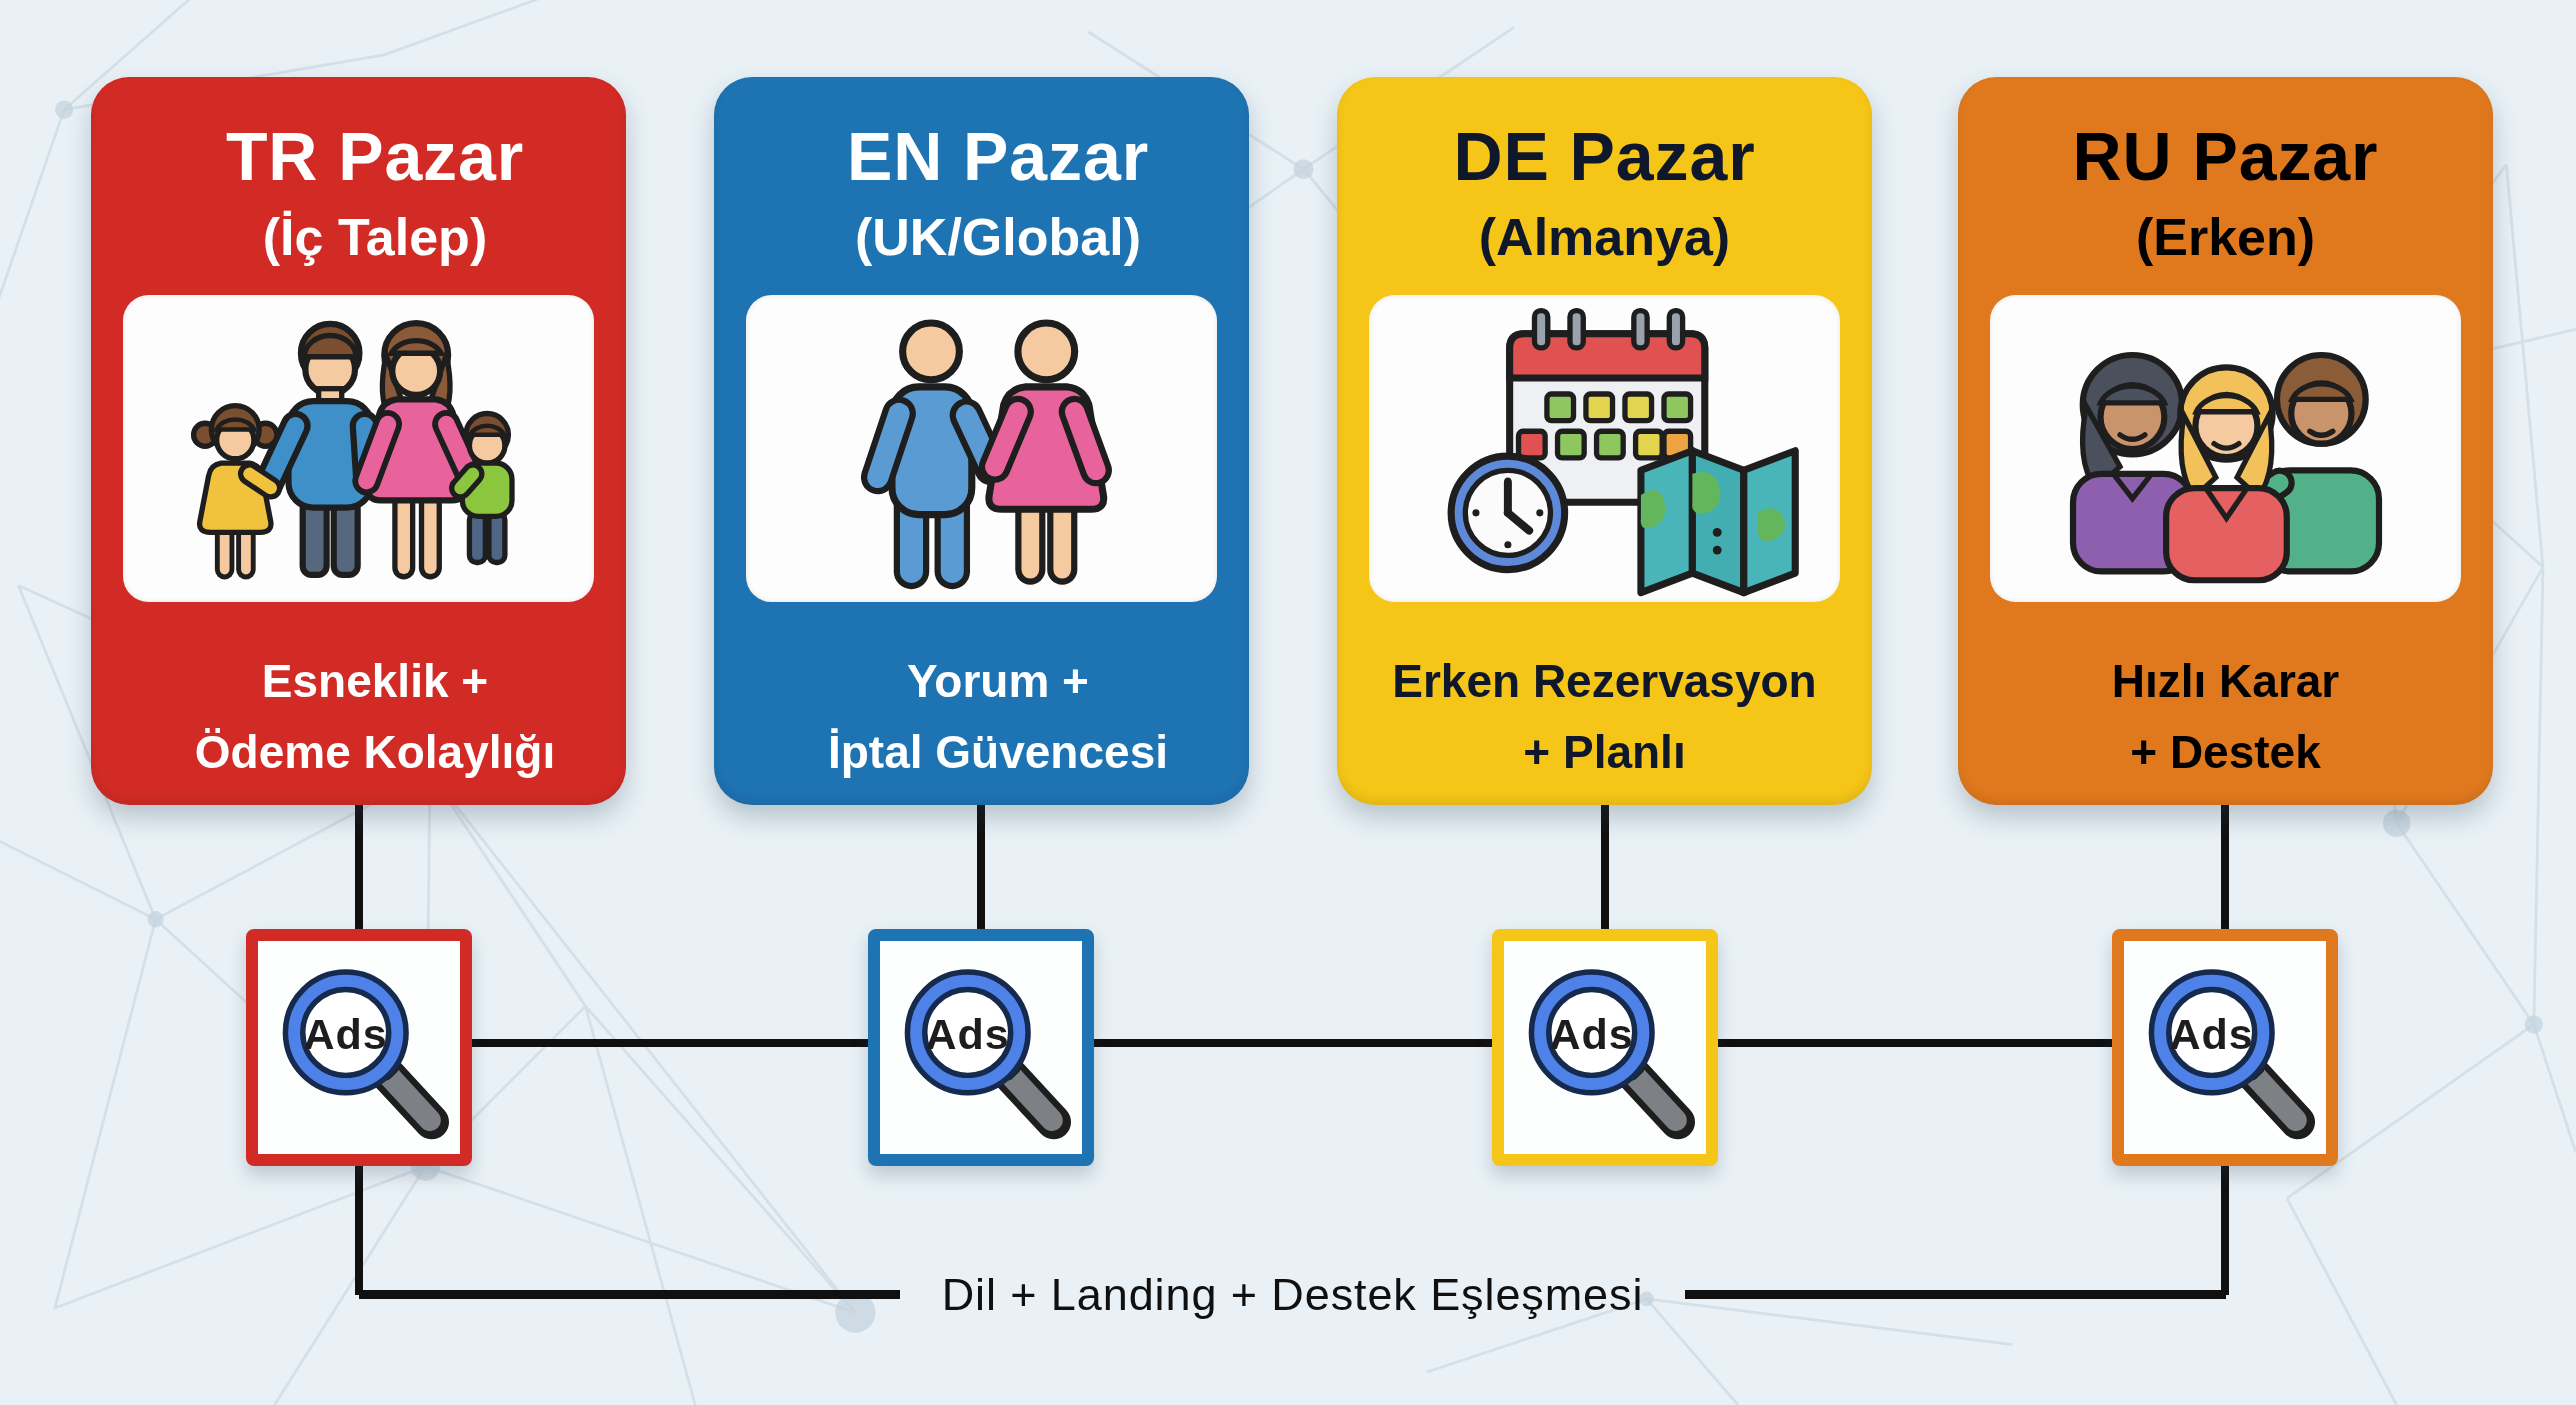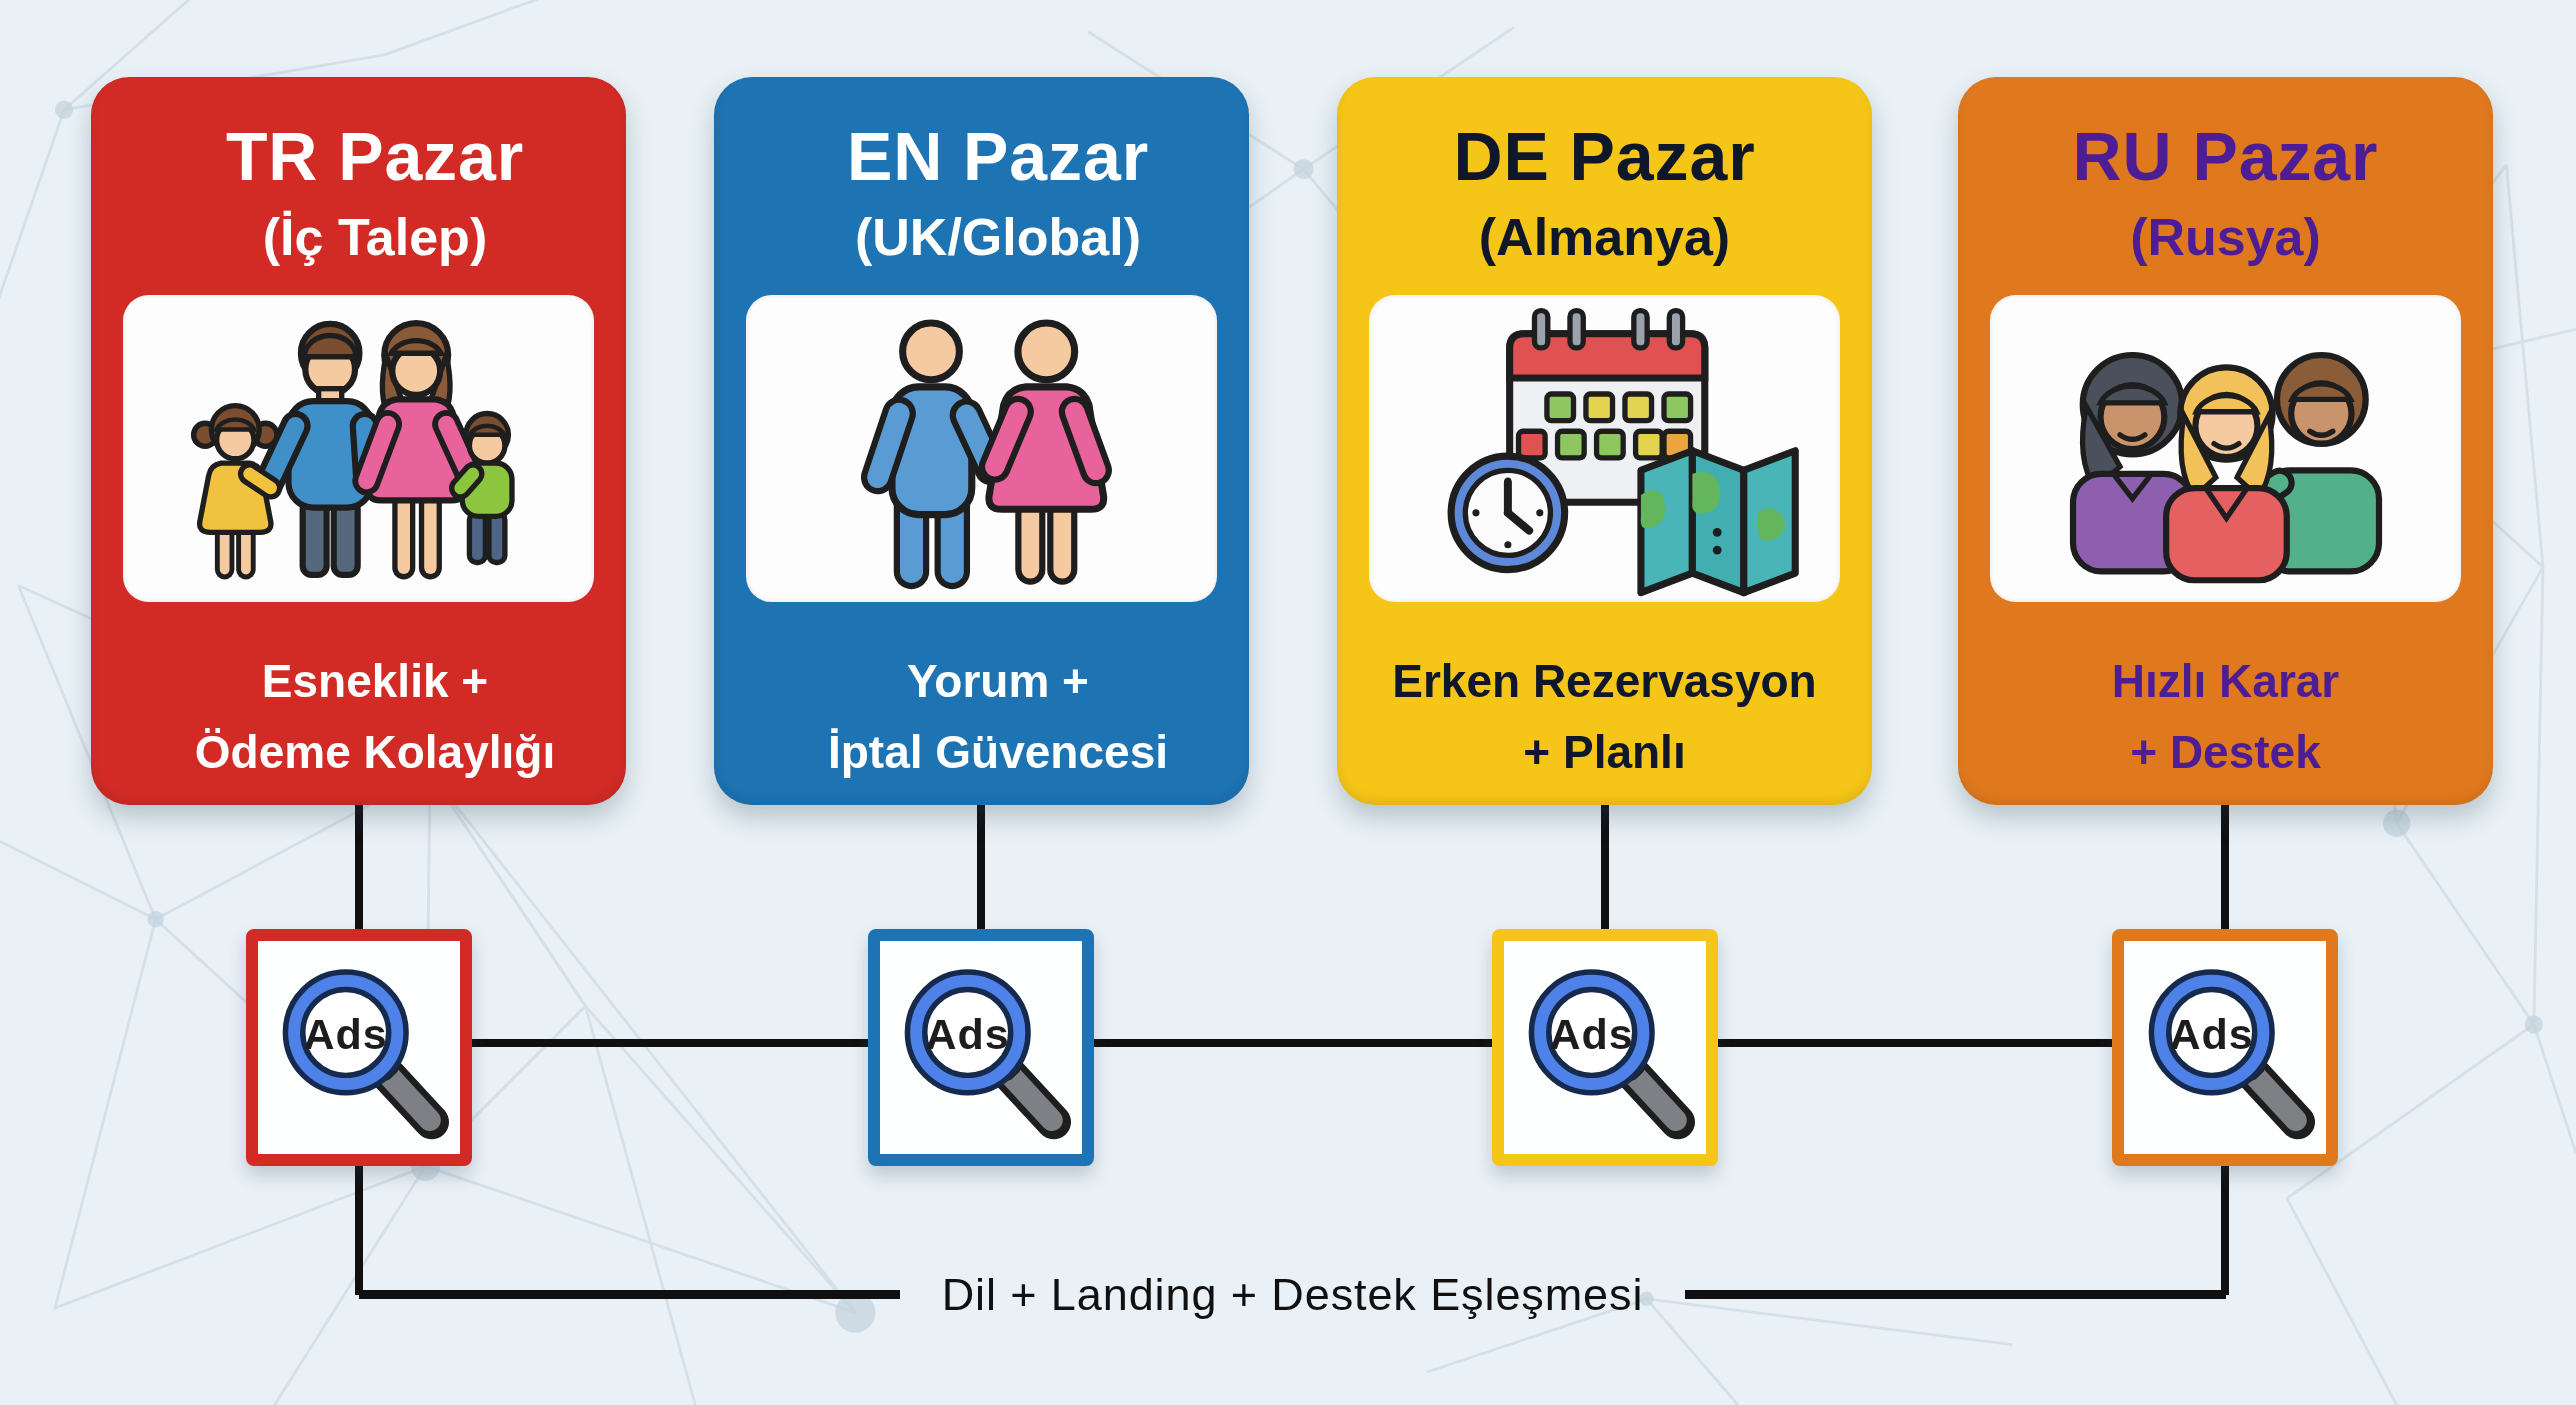--- a/index.html
+++ b/index.html
@@ -30,21 +30,21 @@
 
   .card-title{
     margin:40px 0 0 0;text-align:center;
     font-size:68px;line-height:79px;font-weight:bold;letter-spacing:0.9px;
   }
   .card-subtitle{
     text-align:center;font-size:52px;line-height:60px;font-weight:bold;margin-top:11px;
   }
   .t-light{color:#ffffff;padding-left:33px;}
   .t-dark{color:#0f172a;}
-  .t-cream{color:#4c1d95;}
+  .t-cream{color:#000000;}
 
   .card-panel{
     position:absolute;left:32px;top:218px;width:471px;height:307px;
     background:#fdfdfd;border-radius:25.6px;
     box-shadow:inset 0 0 5.5px rgba(0,0,0,.10);
     display:flex;align-items:center;justify-content:center;
   }
   .card-panel svg{width:462px;height:298px;}
 
   .card-benefit{
@@ -315,21 +315,21 @@
         </svg>
     </div>
     <div class="card-benefit t-dark">
       <div>Erken Rezervasyon</div>
       <div>+ Planlı</div>
     </div>
   </section>
 
   <section class="card card-3">
     <h2 class="card-title t-cream">RU Pazar</h2>
-    <div class="card-subtitle t-cream">(Rusya)</div>
+    <div class="card-subtitle t-cream">(Erken)</div>
     <div class="card-panel">
       <svg viewBox="0 0 505 326" width="462" height="298">
           <use href="#sym-group"></use>
         </svg>
     </div>
     <div class="card-benefit t-cream">
       <div>Hızlı Karar</div>
       <div>+ Destek</div>
     </div>
   </section>

